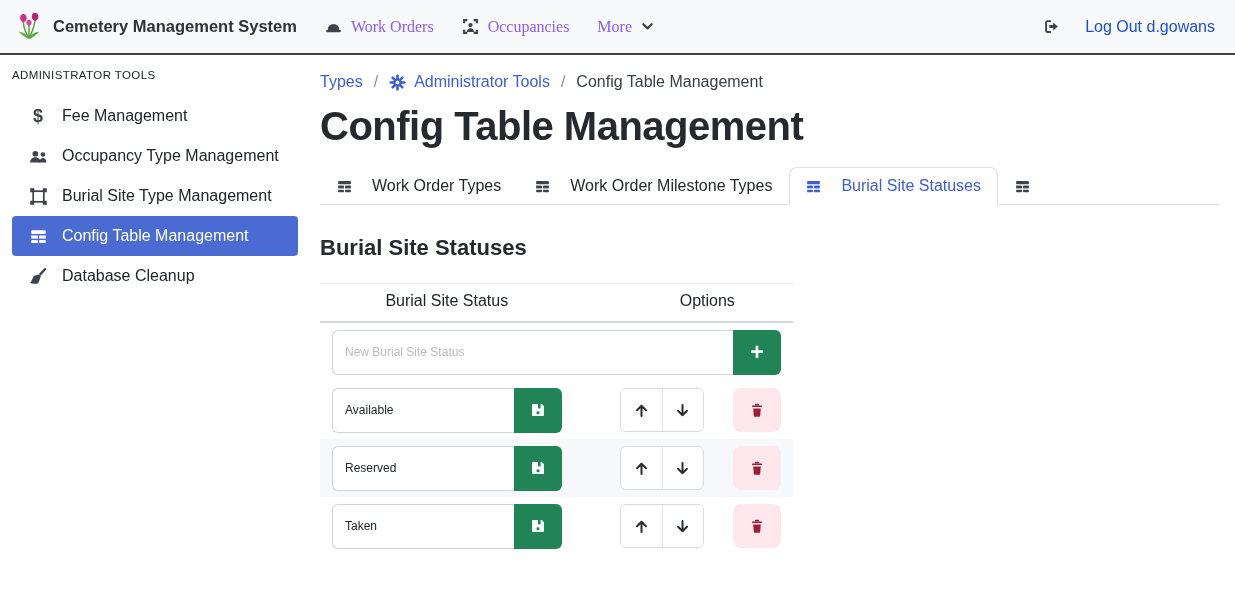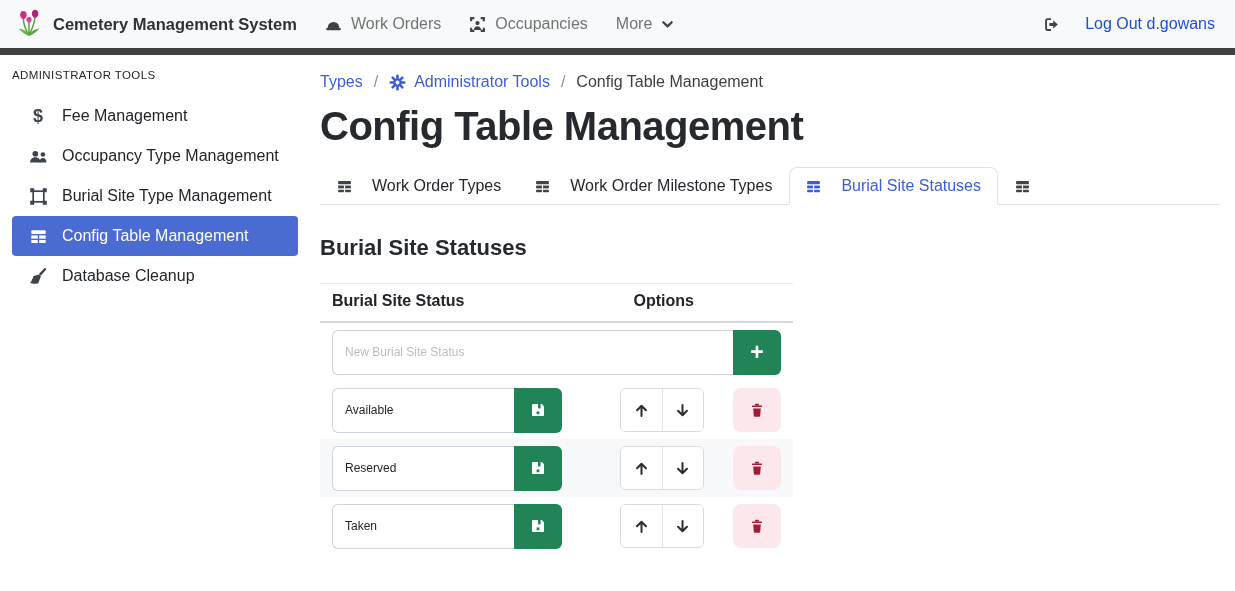--- a/index.html
+++ b/index.html
@@ -7,28 +7,28 @@
   body {
     width:1235px; height:591px; overflow:hidden;
     font-family:"Liberation Sans","DejaVu Sans",sans-serif;
     color:#212529; background:#fff;
   }
   svg { display:block; }
 
   
   .navbar {
     height:55px; background:#f8f9fa; display:flex; 
-    padding:0 20px 0 14px; border-bottom:7px solid #404040;
+    padding:0 20px 0 14px; border-bottom:2px solid #404040;
   }
   .brand { display:flex; align-items:center; gap:9px; cursor:pointer; }
   .brand-text { font-size:16.5px; font-weight:700; color:#2e3236; }
   .nav-links { display:flex; align-items:center; margin-left:14px; }
   .nav-link {
     display:flex; align-items:center; gap:9px; padding:8px 14px;
-    font-size:16px; color:#737373; cursor:pointer; text-decoration:none;
+    font-size:16px; color:#8b5cf6; cursor:pointer; text-decoration:none;font-family:Liberation Serif, serif;
   }
   .nav-link .ico, .logout .ico { color:#3d4349; }
   .logout {
     margin-left:auto; display:flex; align-items:center; gap:25px;
     font-size:16px; color:#1d4ed8; cursor:pointer;
   }
 
   
   .layout { display:flex; height:536px; }
   .sidebar { width:310px; flex:none; padding-top:6px; }
@@ -69,21 +69,21 @@
     color:#3d5ed3; background:#fff;
     border-color:#dee2e6 #dee2e6 #fff; border-radius:8px 8px 0 0;
   }
   .tab.active .ico { color:#3d5ed3; }
 
   .section-heading { font-size:22px; font-weight:700; margin:30px 0 22px; color:#26292d; }
 
   
   .config-table { border-collapse:collapse; width:473px; }
   .config-table th {
-    text-align:left; font-size:16px; font-weight:700;
+    text-align:center; font-size:16px; font-weight:400;
     padding:8px 12px 11px; border-top:1px solid #e9ecef; border-bottom:2px solid #d5d8db;
   }
   th.status-th { width:296px; }
   th.options-th { padding-left:60px; }
   .config-table td { padding:6.5px 12px; }
   td.options-td { padding-left:46px; white-space:nowrap; }
   tbody tr.striped { background:#f7f8f9; }
 
   .input-group { display:flex; }
   .form-input {

